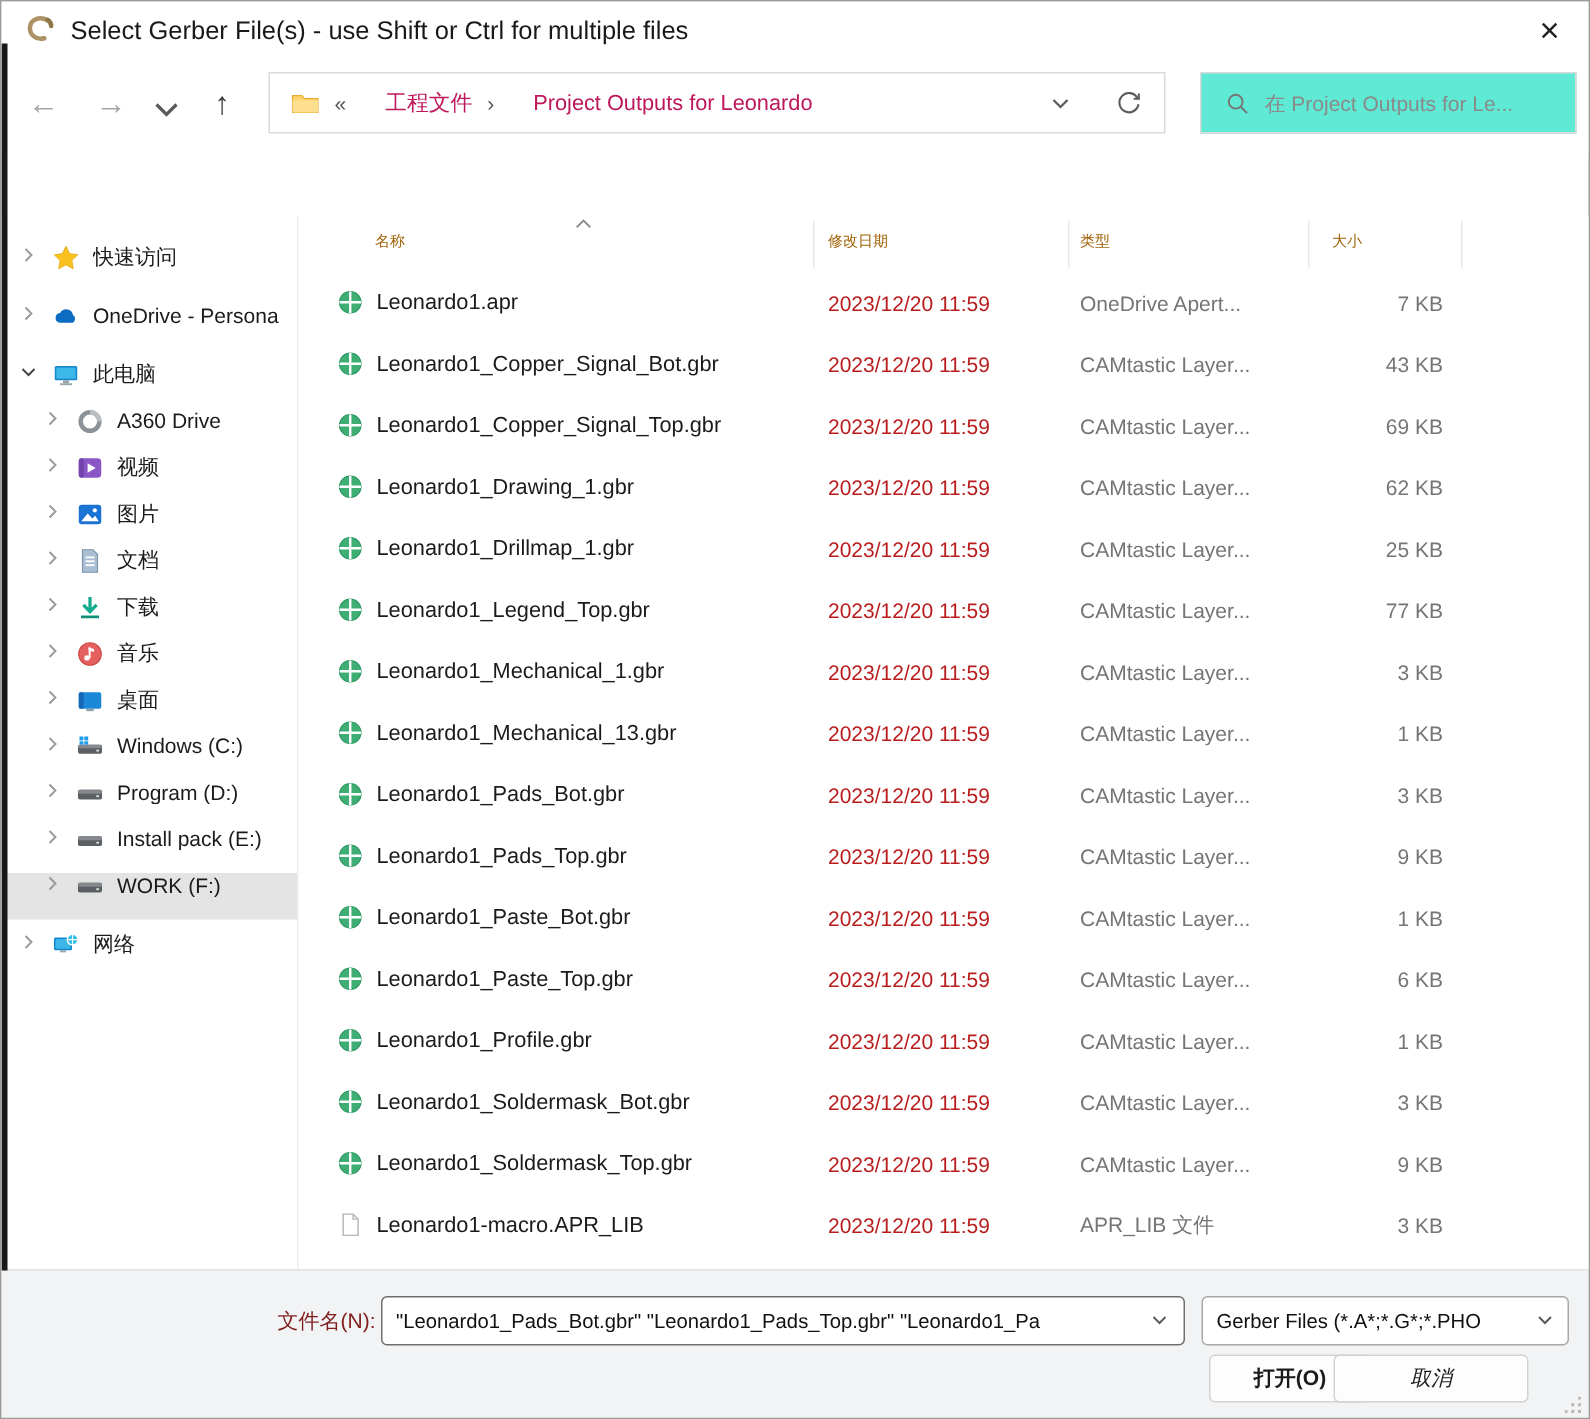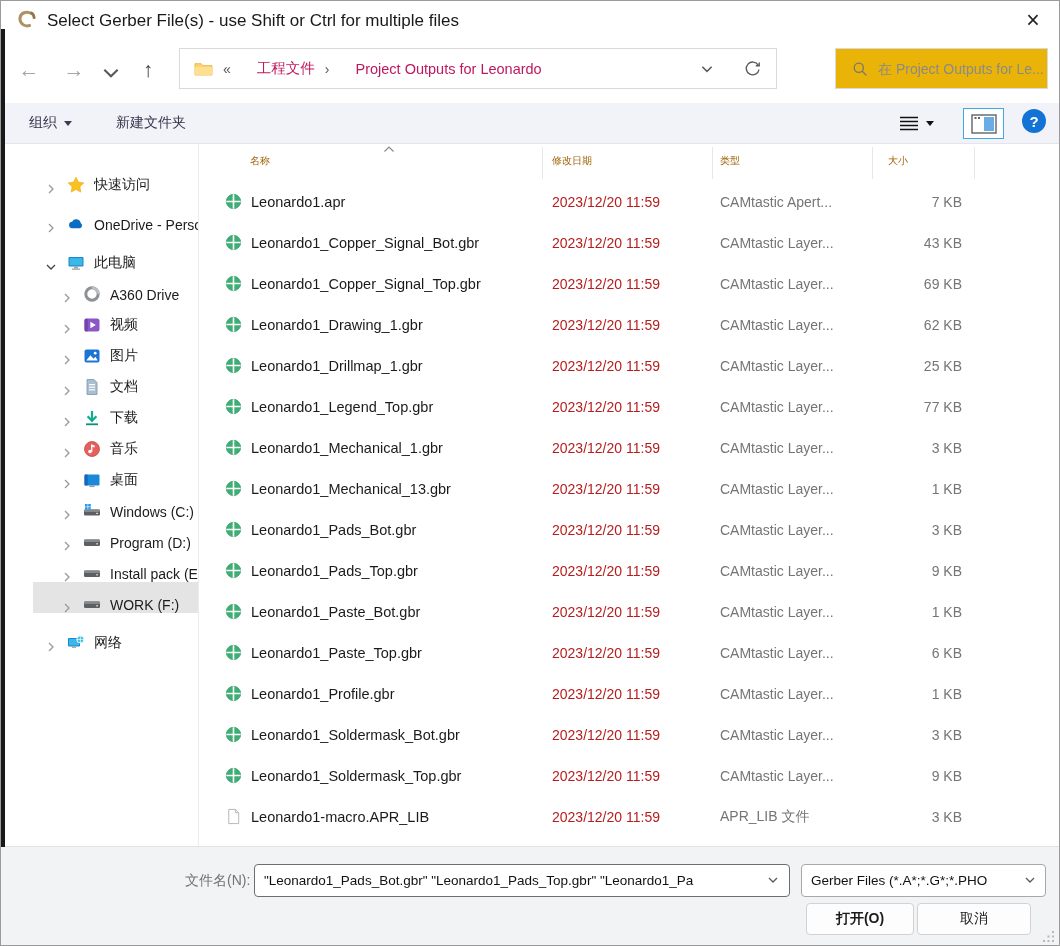--- a/index.html
+++ b/index.html
@@ -25,39 +25,39 @@
   .nav-hist { left:100px; top:22px; width:20px; height:20px; }
   .nav-up   { left:131px; color:#3c3c3c; }
 
   .addressbar { position:absolute; left:178px; top:7px; width:598px; height:41px; border:1px solid #d9d9d9; background:#fff; display:flex; align-items:center; }
   .addr-folder { margin-left:14px; width:19px; height:16px; flex:0 0 auto; }
   .addr-seg { font-size:14.5px; color:#be185d; margin-left:26px; white-space:nowrap; }
   .addr-sep { font-size:14px; color:#555; margin-left:10px; }
   .addr-chevron { position:absolute; right:62px; top:13px; width:14px; height:14px; }
   .addr-refresh { position:absolute; right:14px; top:11px; width:19px; height:19px; }
 
-  .searchbox { position:absolute; left:834px; top:7px; width:213px; height:41px; border:1px solid #d9d9d9; background:#eab308; display:flex; align-items:center; }
+  .searchbox { position:absolute; left:799px; top:7px; width:251px; height:41px; border:1px solid #d9d9d9; background:#5eead4; display:flex; align-items:center; }
   .search-icon { margin-left:16px; width:16px; height:16px; flex:0 0 auto; }
   .searchbox input { border:none; outline:none; margin-left:10px; width:190px; font-size:14px; font-family:"Liberation Sans",sans-serif; color:#333; background:transparent; }
   .searchbox input::placeholder { color:#8a8a8a; opacity:1; }
 
   
   .toolbar { position:absolute; left:0; top:102px; width:100%; height:41px; background:#f1f3f9; border-bottom:1px solid #e3e5ea; }
   .tb-item { position:absolute; top:0; height:40px; display:flex; align-items:center; font-size:14px; color:#35354a; }
   .tb-organize { left:28px; }
   .tb-newfolder { left:115px; }
   .tri-down { width:0; height:0; border-left:4px solid transparent; border-right:4px solid transparent; border-top:5px solid #3c3c50; margin-left:7px; }
   .tb-views { left:898px; }
   .tb-views .tri-down { border-top-color:#111; }
   .preview-btn { position:absolute; left:962px; top:5px; width:41px; height:31px; border:1px solid #43a6e0; background:#fff; display:flex; align-items:center; justify-content:center; }
   .help-btn { position:absolute; left:1021px; top:6px; width:24px; height:24px; border-radius:50%; background:#1272d6; color:#fff; font-size:15px; font-weight:bold; display:flex; align-items:center; justify-content:center; }
 
   
   .sidebar { position:absolute; left:0; top:143px; width:197px; height:702px; background:#fff; overflow:hidden; padding-top:11px; }
-  .side-item { display:flex; align-items:flex-end; height:31px; font-size:14px; color:#1b1b1b; white-space:nowrap;margin-left:32px; }
+  .side-item { display:flex; align-items:flex-start; height:31px; font-size:14px; color:#1b1b1b; white-space:nowrap; }
   .side-item.lvl0 { padding-left:12px; }
   .side-item.lvl1 { padding-left:28px; }
   .side-item.gap-top { margin-top:8px; }
   .side-item.selected { background:#e4e4e4; }
   .side-item .chev { width:12px; height:12px; flex:0 0 auto; margin-right:10px; }
   .side-item .ic { width:18px; height:18px; flex:0 0 auto; margin-right:9px; }
   .side-item .lbl { overflow:hidden; }
 
   
   .filelist { position:absolute; left:197px; top:143px; width:863px; height:702px; background:#fff; border-left:1px solid #ececec; overflow:hidden; }
@@ -72,28 +72,28 @@
   .file-row { display:grid; grid-template-columns:343px 170px 160px 102px; height:41px; align-items:center; }
   .cell { font-size:14.5px; overflow:hidden; white-space:nowrap; }
   .cell.name { display:flex; align-items:center; padding-left:26px; color:#1b1b1b; }
   .cell.name .fic { width:17px; height:17px; flex:0 0 auto; margin-right:9px; }
   .cell.date { color:#b91c1c; padding-left:10px; font-size:14px; }
   .cell.type { color:#757575; padding-left:8px; font-size:14px; }
   .cell.size { color:#757575; text-align:right; padding-right:12px; font-size:14px; }
 
   
   .footer { position:absolute; left:0; top:845px; width:100%; height:101px; background:#f2f3f4; border-top:1px solid #e2e2e2; }
-  .fn-label { position:absolute; left:184px; top:25px; font-size:14px; color:#737373; }
+  .fn-label { position:absolute; left:184px; top:25px; font-size:14px; color:#7f1d1d; }
   .fn-input { position:absolute; left:253px; top:17px; width:536px; height:33px; border:1px solid #6e6e6e; border-radius:4px; background:#fff; font-size:13.5px; font-family:"Liberation Sans",sans-serif; color:#111; padding:0 26px 0 9px; outline:none; }
   .fn-chev { position:absolute; left:766px; top:27px; width:12px; height:12px; }
   .ft-select { position:absolute; left:800px; top:17px; width:245px; height:33px; border:1px solid #a8a8a8; border-radius:4px; background:#fff; display:flex; align-items:center; padding:0 24px 0 9px; font-size:13.5px; color:#111; white-space:nowrap; overflow:hidden; }
   .ft-chev { position:absolute; left:1023px; top:27px; width:12px; height:12px; }
   .btn { position:absolute; top:56px; height:32px; background:#fdfdfd; border:1px solid #d2d2d2; border-radius:4px; font-size:14px; color:#1b1b1b; display:flex; align-items:center; justify-content:center; }
   .btn-open { left:805px; width:108px;font-weight:bold; }
-  .btn-cancel { left:916px; width:114px; }
+  .btn-cancel { left:888px; width:130px;font-style:italic; }
   .grip { position:absolute; right:4px; bottom:4px; width:12px; height:12px; }
 
   .hidden-defs { position:absolute; width:0; height:0; overflow:hidden; }
 </style>
 </head>
 <body>
 
 <svg class="hidden-defs" xmlns="http://www.w3.org/2000/svg">
   <symbol id="icon-star" viewBox="0 0 18 18">
       <path d="M9 1.2l2.4 4.9 5.4.8-3.9 3.8.9 5.4L9 13.5 4.2 16.1l.9-5.4L1.2 6.9l5.4-.8z" fill="#fbc21f" stroke="#e3a912" stroke-width="0.6"></path>
@@ -242,41 +242,20 @@
     </div>
 
     <div class="searchbox">
       <svg class="search-icon">
           <use href="#icon-search"></use>
         </svg>
       <input type="text" placeholder="在 Project Outputs for Le..." style="">
     </div>
   </div>
 
-  <div class="toolbar">
-    <div class="tb-item tb-organize">
-      <span>组织</span>
-      <span class="tri-down"></span>
-    </div>
-    <div class="tb-item tb-newfolder">
-      <span>新建文件夹</span>
-    </div>
-    <div class="tb-item tb-views">
-      <svg width="20" height="16">
-          <use href="#icon-hamburger"></use>
-        </svg>
-      <span class="tri-down"></span>
-    </div>
-    <div class="preview-btn">
-      <svg width="26" height="20">
-          <use href="#icon-preview-pane"></use>
-        </svg>
-    </div>
-    <div class="help-btn">?</div>
-  </div>
 
   <div class="sidebar">
     <div class="side-item lvl0 gap-top">
       <span class="chev"><svg width="12" height="12" viewBox="0 0 12 12">
             <path d="M4 2l4 4-4 4" fill="none" stroke="#9a9a9a" stroke-width="1.3"></path>
           </svg></span>
       <svg class="ic">
           <use href="#icon-star"></use>
         </svg>
       <span class="lbl">快速访问</span>
@@ -439,21 +418,21 @@
     </div>
     <div class="rows">
     <div class="file-row">
       <div class="cell name">
         <svg class="fic">
               <use href="#icon-camtastic"></use>
             </svg>
         <span>Leonardo1.apr</span>
       </div>
       <div class="cell date">2023/12/20 11:59</div>
-      <div class="cell type">CAMtastic Apert...</div>
+      <div class="cell type">OneDrive Apert...</div>
       <div class="cell size">7 KB</div>
     </div>
 
     <div class="file-row">
       <div class="cell name">
         <svg class="fic">
               <use href="#icon-camtastic"></use>
             </svg>
         <span>Leonardo1_Copper_Signal_Bot.gbr</span>
       </div>

